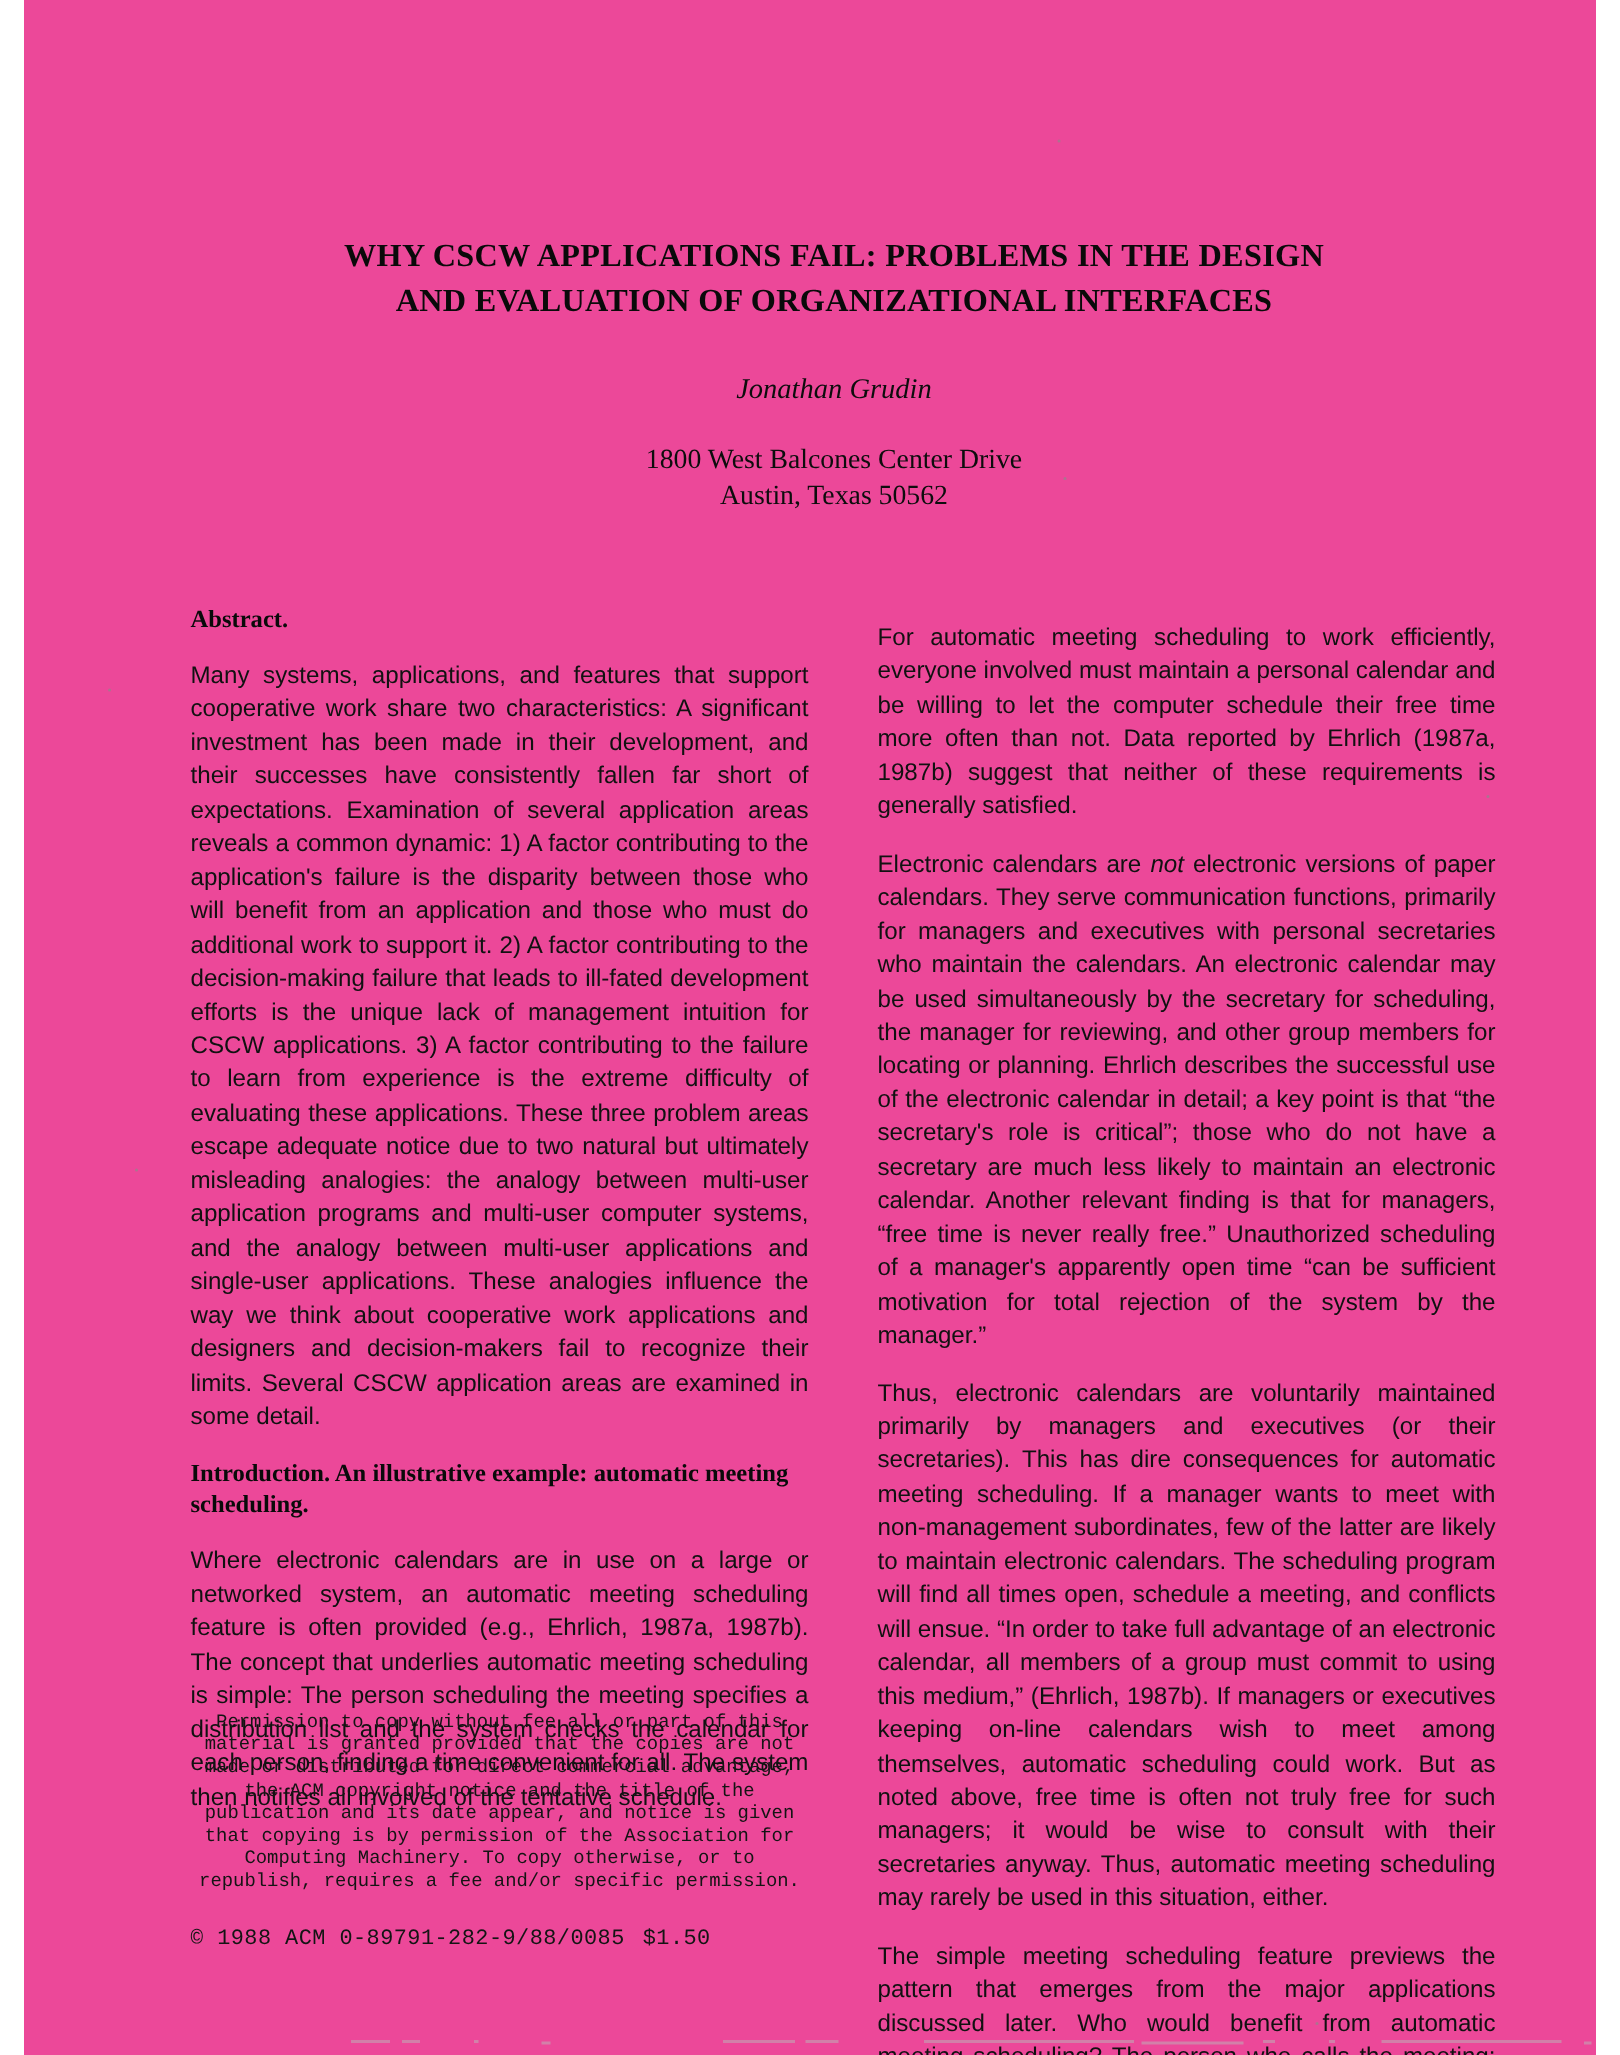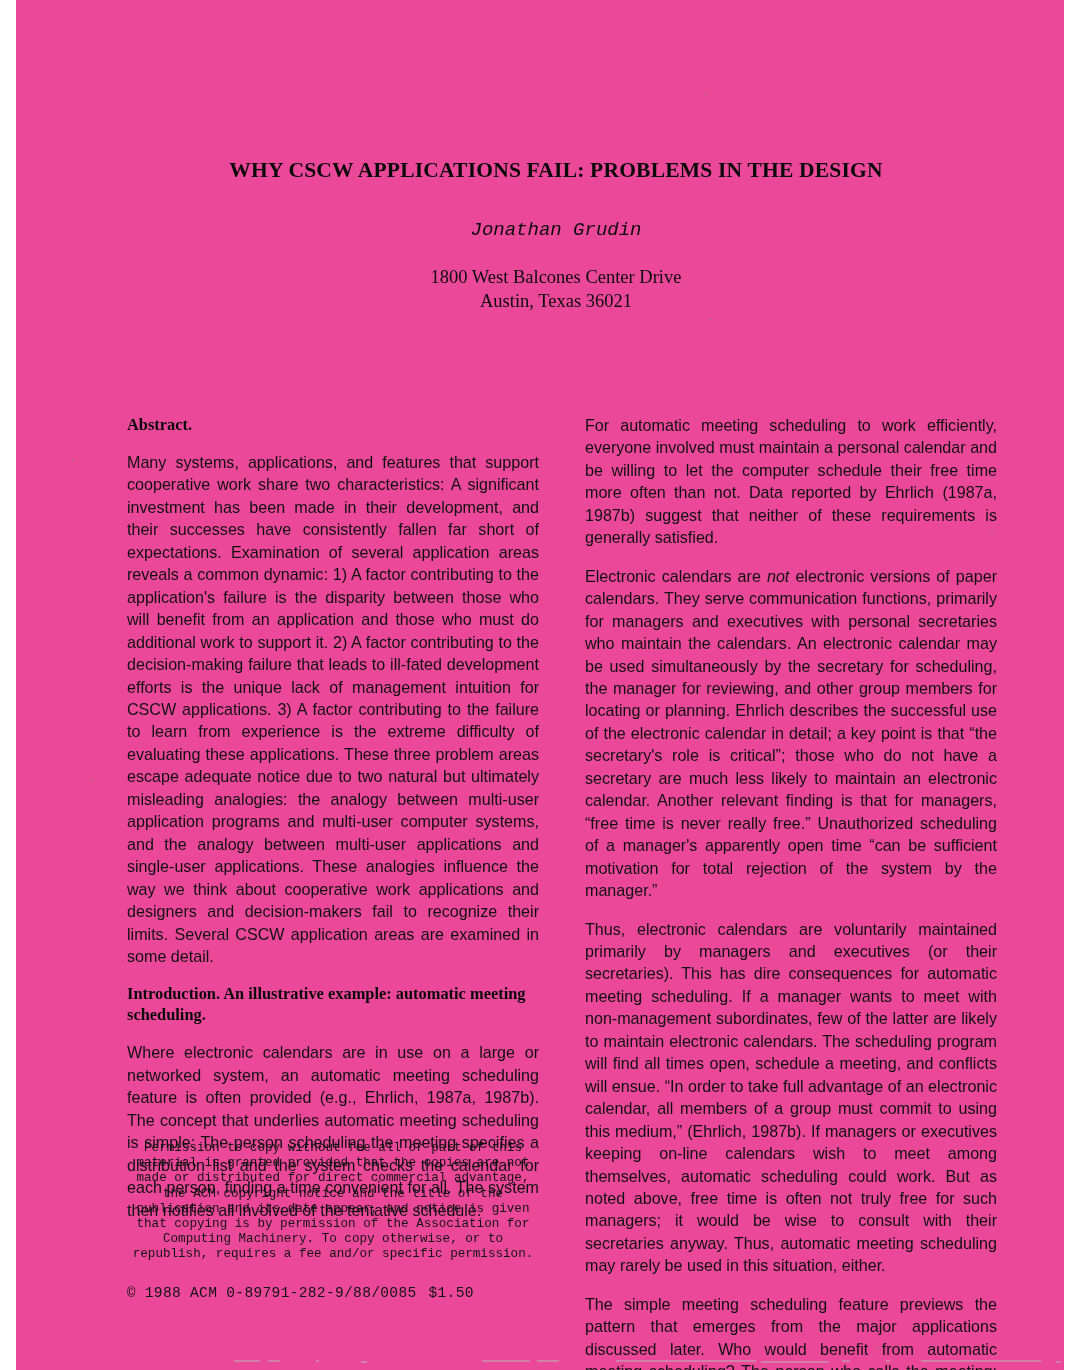--- a/index.html
+++ b/index.html
@@ -31,21 +31,21 @@
     font-weight: bold;
     font-size: 21.5px;
     line-height: 30px;
     letter-spacing: 0.2px;
     color: #0a0a0a;
   }
   .paper-title .tline { display: block; }
 
   .author {
     margin-top: 33px;
-    font-family: Liberation Mono, monospace;
+    font-family: Liberation Serif, serif;
     font-style: italic;
     font-size: 19px;
     line-height: 24px;
     color: #0d0d0d;
   }
   .affiliation {
     margin-top: 24px;
     font-family: "Liberation Serif", serif;
     font-size: 18.5px;
     line-height: 23.5px;
@@ -76,21 +76,21 @@
   .body-p i { font-style: italic; }
 
   .run-head {
     font-family: "Liberation Serif", serif;
     font-weight: bold;
     font-size: 16.4px;
     line-height: 21px;
     margin: 16px 0 10px 0;
     color: #0a0a0a;
   }
-  .run-head.first { margin-top: 16px; font-family: Liberation Serif, serif; }
+  .run-head.first { margin-top: 4px; font-family: Liberation Serif, serif; }
 
   
   .copyright {
     position: absolute;
     left: 111px;
     top: 1141px;
     width: 412px;
   }
   .copyright-text {
     font-family: Liberation Mono, monospace;
@@ -147,25 +147,26 @@
   }
 </style>
 </head>
 <body>
 
 <div class="page">
 
   <div class="title-block">
     <div class="paper-title">
       <span class="tline">WHY CSCW APPLICATIONS FAIL: PROBLEMS IN THE DESIGN</span>
+      <span class="tline">AND EVALUATION OF ORGANIZATIONAL INTERFACES</span>
     </div>
     <div class="author">Jonathan Grudin</div>
     <div class="affiliation">
       <span class="aline">1800 West Balcones Center Drive</span>
-      <span class="aline">Austin, Texas  36021</span>
+      <span class="aline">Austin, Texas  50562</span>
     </div>
   </div>
 
   <div class="col col-left">
     <div class="run-head first">Abstract.</div>
     <p class="body-p">Many systems, applications, and features that support cooperative work share two characteristics: A significant investment has been made in their development, and their successes have consistently fallen far short of expectations. Examination of several application areas reveals a common dynamic: 1) A factor contributing to the application's failure is the disparity between those who will benefit from an application and those who must do additional work to support it. 2) A factor contributing to the decision-making failure that leads to ill-fated development efforts is the unique lack of management intuition for CSCW applications. 3) A factor contributing to the failure to learn from experience is the extreme difficulty of evaluating these applications. These three problem areas escape adequate notice due to two natural but ultimately misleading analogies: the analogy between multi-user application programs and multi-user computer systems, and the analogy between multi-user applications and single-user applications. These analogies influence the way we think about cooperative work applications and designers and decision-makers fail to recognize their limits. Several CSCW application areas are examined in some detail.</p>
     <div class="run-head">Introduction. An illustrative example: automatic meeting scheduling.</div>
     <p class="body-p">Where electronic calendars are in use on a large or networked system, an automatic meeting scheduling feature is often provided (e.g., Ehrlich, 1987a, 1987b). The concept that underlies automatic meeting scheduling is simple: The person scheduling the meeting specifies a distribution list and the system checks the calendar for each person, finding a time convenient for all. The system then notifies all involved of the tentative schedule.</p>
   </div>
 

